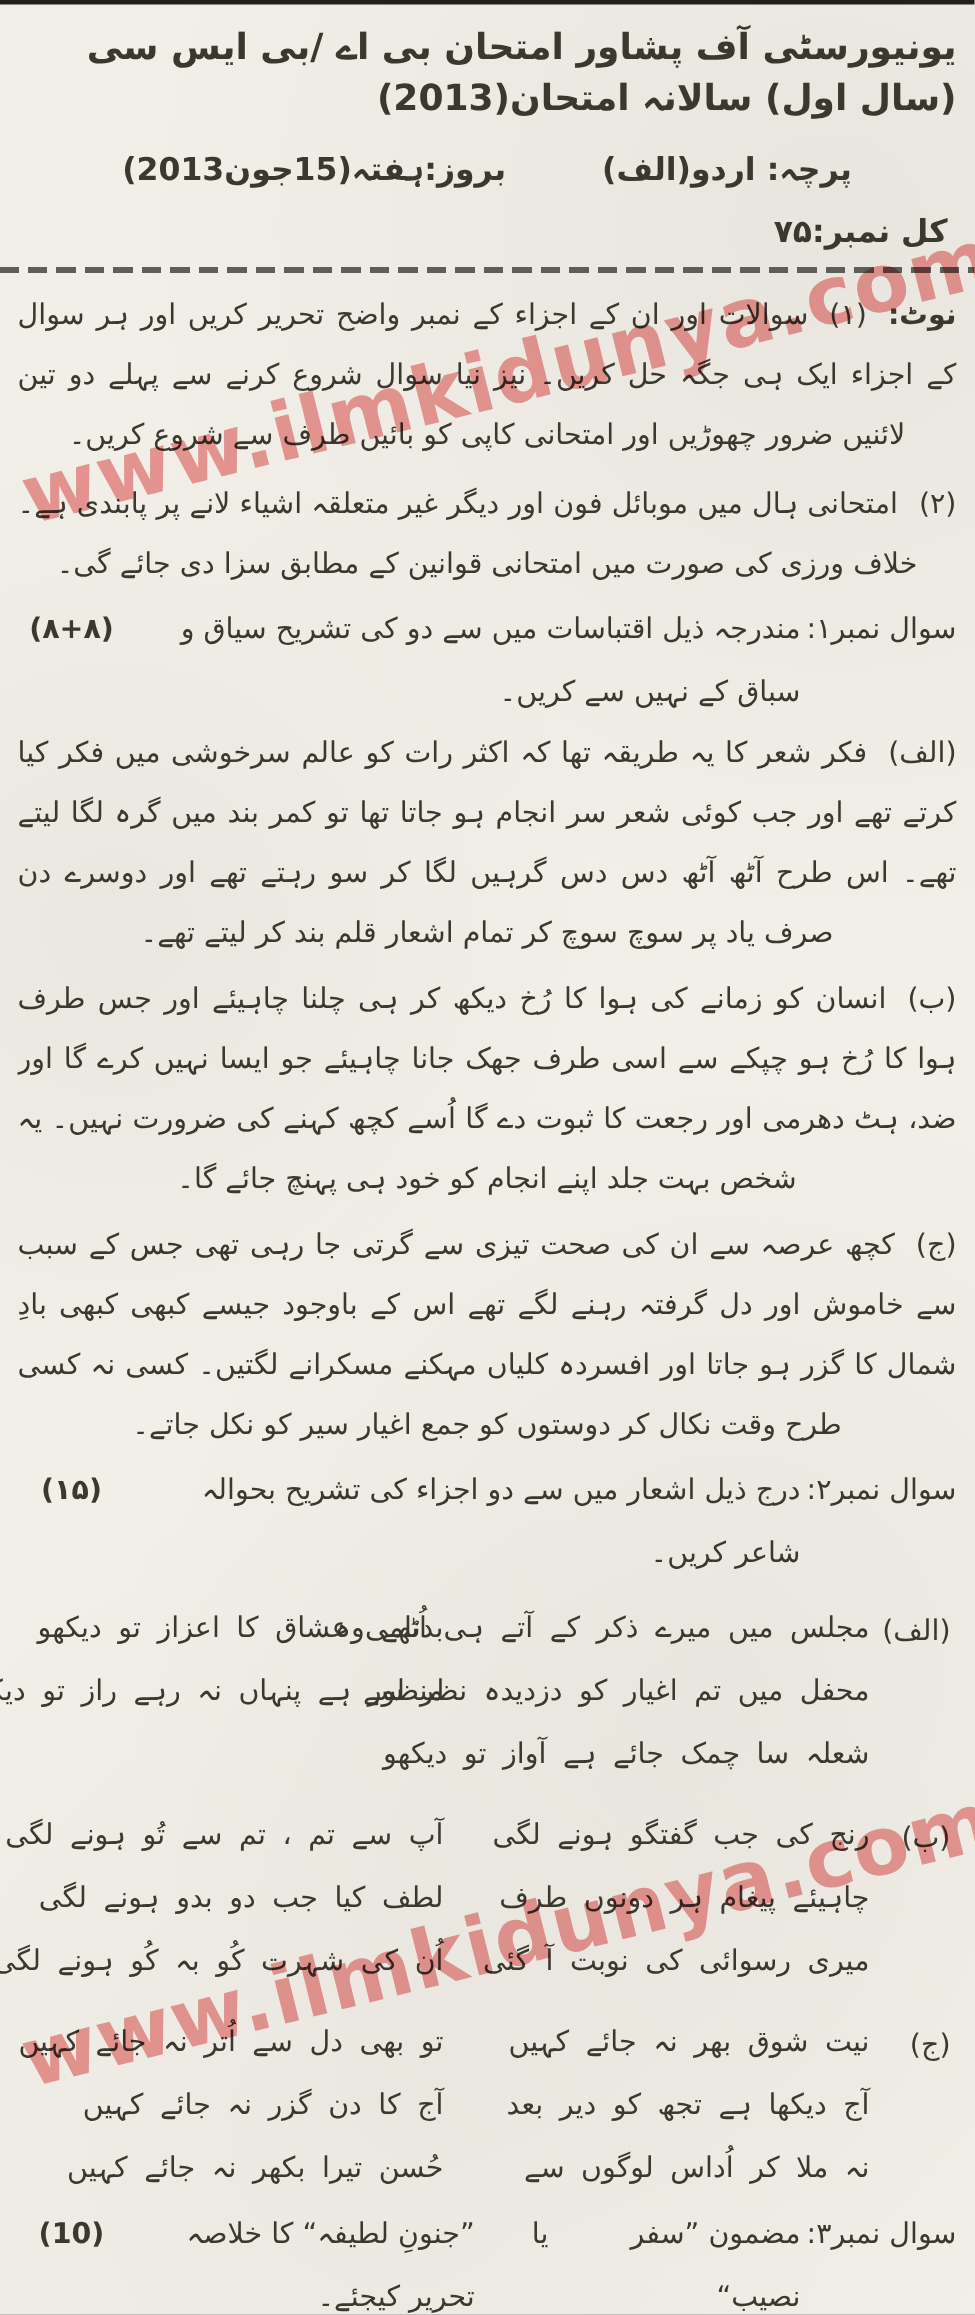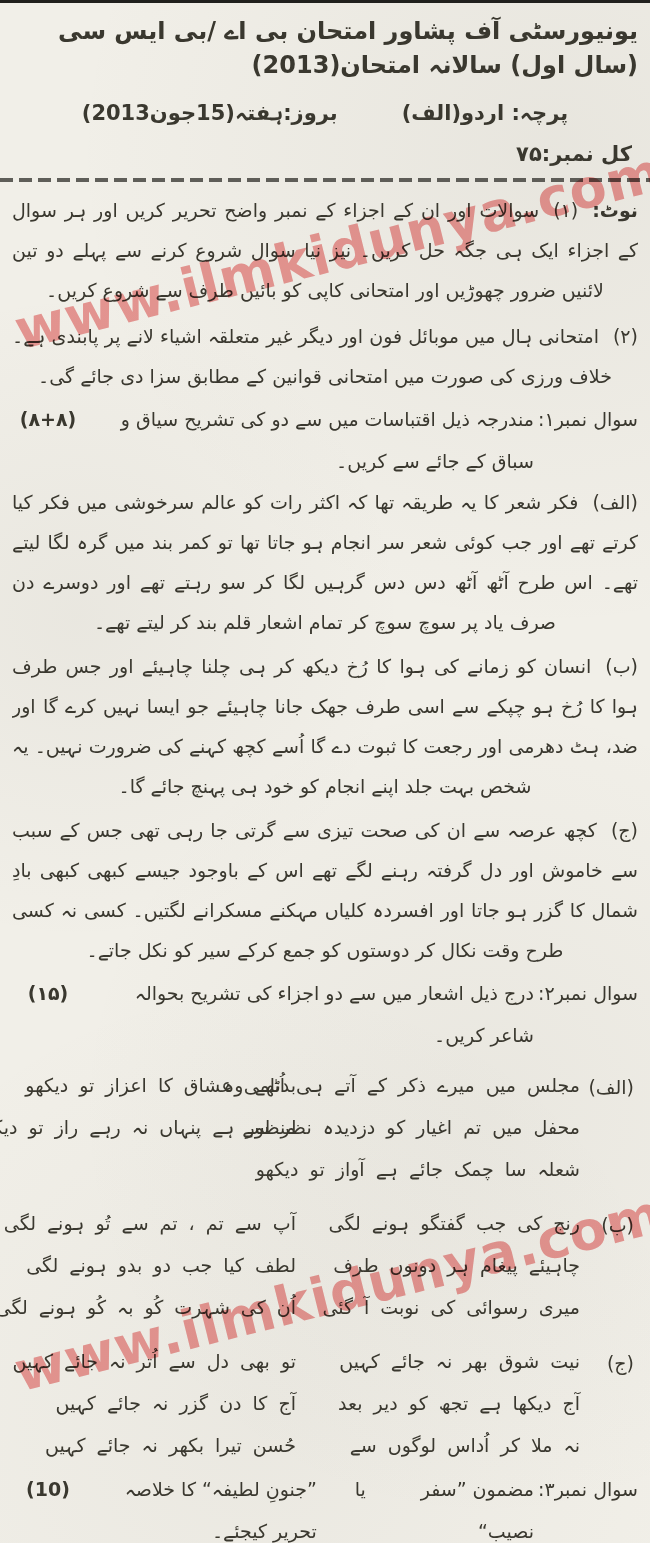--- a/index.html
+++ b/index.html
@@ -71,35 +71,35 @@
       <span>سوالات اور ان کے اجزاء کے نمبر واضح تحریر کریں اور ہر سوال کے اجزاء ایک ہی جگہ حل کریں۔ نیز نیا سوال شروع کرنے سے پہلے دو تین لائنیں ضرور چھوڑیں اور امتحانی کاپی کو بائیں طرف سے شروع کریں۔</span>
     </div>
 
     <div class="para mt6">
       <span class="flt">(۲)</span>
       <span>امتحانی ہال میں موبائل فون اور دیگر غیر متعلقہ اشیاء لانے پر پابندی ہے۔ خلاف ورزی کی صورت میں امتحانی قوانین کے مطابق سزا دی جائے گی۔</span>
     </div>
 
     <div class="qrow">
       <span class="qlbl">سوال نمبر۱:</span>
-      <span class="qtxt">مندرجہ ذیل اقتباسات میں سے دو کی تشریح سیاق و سباق کے جائے سے کریں۔</span>
+      <span class="qtxt">مندرجہ ذیل اقتباسات میں سے دو کی تشریح سیاق و سباق کے نہیں سے کریں۔</span>
       <span class="qmk">(۸+۸)</span>
     </div>
 
     <div class="para">
       <span class="flt">(الف)</span>
       <span>فکر شعر کا یہ طریقہ تھا کہ اکثر رات کو عالم سرخوشی میں فکر کیا کرتے تھے اور جب کوئی شعر سر انجام ہو جاتا تھا تو کمر بند میں گرہ لگا لیتے تھے۔ اس طرح آٹھ آٹھ دس دس گرہیں لگا کر سو رہتے تھے اور دوسرے دن صرف یاد پر سوچ سوچ کر تمام اشعار قلم بند کر لیتے تھے۔</span>
     </div>
     <div class="para mt4">
       <span class="flt">(ب)</span>
       <span>انسان کو زمانے کی ہوا کا رُخ دیکھ کر ہی چلنا چاہیئے اور جس طرف ہوا کا رُخ ہو چپکے سے اسی طرف جھک جانا چاہیئے جو ایسا نہیں کرے گا اور ضد، ہٹ دھرمی اور رجعت کا ثبوت دے گا اُسے کچھ کہنے کی ضرورت نہیں۔ یہ شخص بہت جلد اپنے انجام کو خود ہی پہنچ جائے گا۔</span>
     </div>
     <div class="para mt4">
       <span class="flt">(ج)</span>
-      <span>کچھ عرصہ سے ان کی صحت تیزی سے گرتی جا رہی تھی جس کے سبب سے خاموش اور دل گرفتہ رہنے لگے تھے اس کے باوجود جیسے کبھی کبھی بادِ شمال کا گزر ہو جاتا اور افسردہ کلیاں مہکنے مسکرانے لگتیں۔ کسی نہ کسی طرح وقت نکال کر دوستوں کو جمع کرکے سیر کو نکل جاتے۔</span>
+      <span>کچھ عرصہ سے ان کی صحت تیزی سے گرتی جا رہی تھی جس کے سبب سے خاموش اور دل گرفتہ رہنے لگے تھے اس کے باوجود جیسے کبھی کبھی بادِ شمال کا گزر ہو جاتا اور افسردہ کلیاں مہکنے مسکرانے لگتیں۔ کسی نہ کسی طرح وقت نکال کر دوستوں کو جمع اغیار سیر کو نکل جاتے۔</span>
     </div>
 
     <div class="qrow mt4">
       <span class="qlbl">سوال نمبر۲:</span>
       <span class="qtxt">درج ذیل اشعار میں سے دو اجزاء کی تشریح بحوالہ شاعر کریں۔</span>
       <span class="qmk">(۱۵)</span>
     </div>
 
     <div class="group">
       <span class="g-label">(الف)</span>

